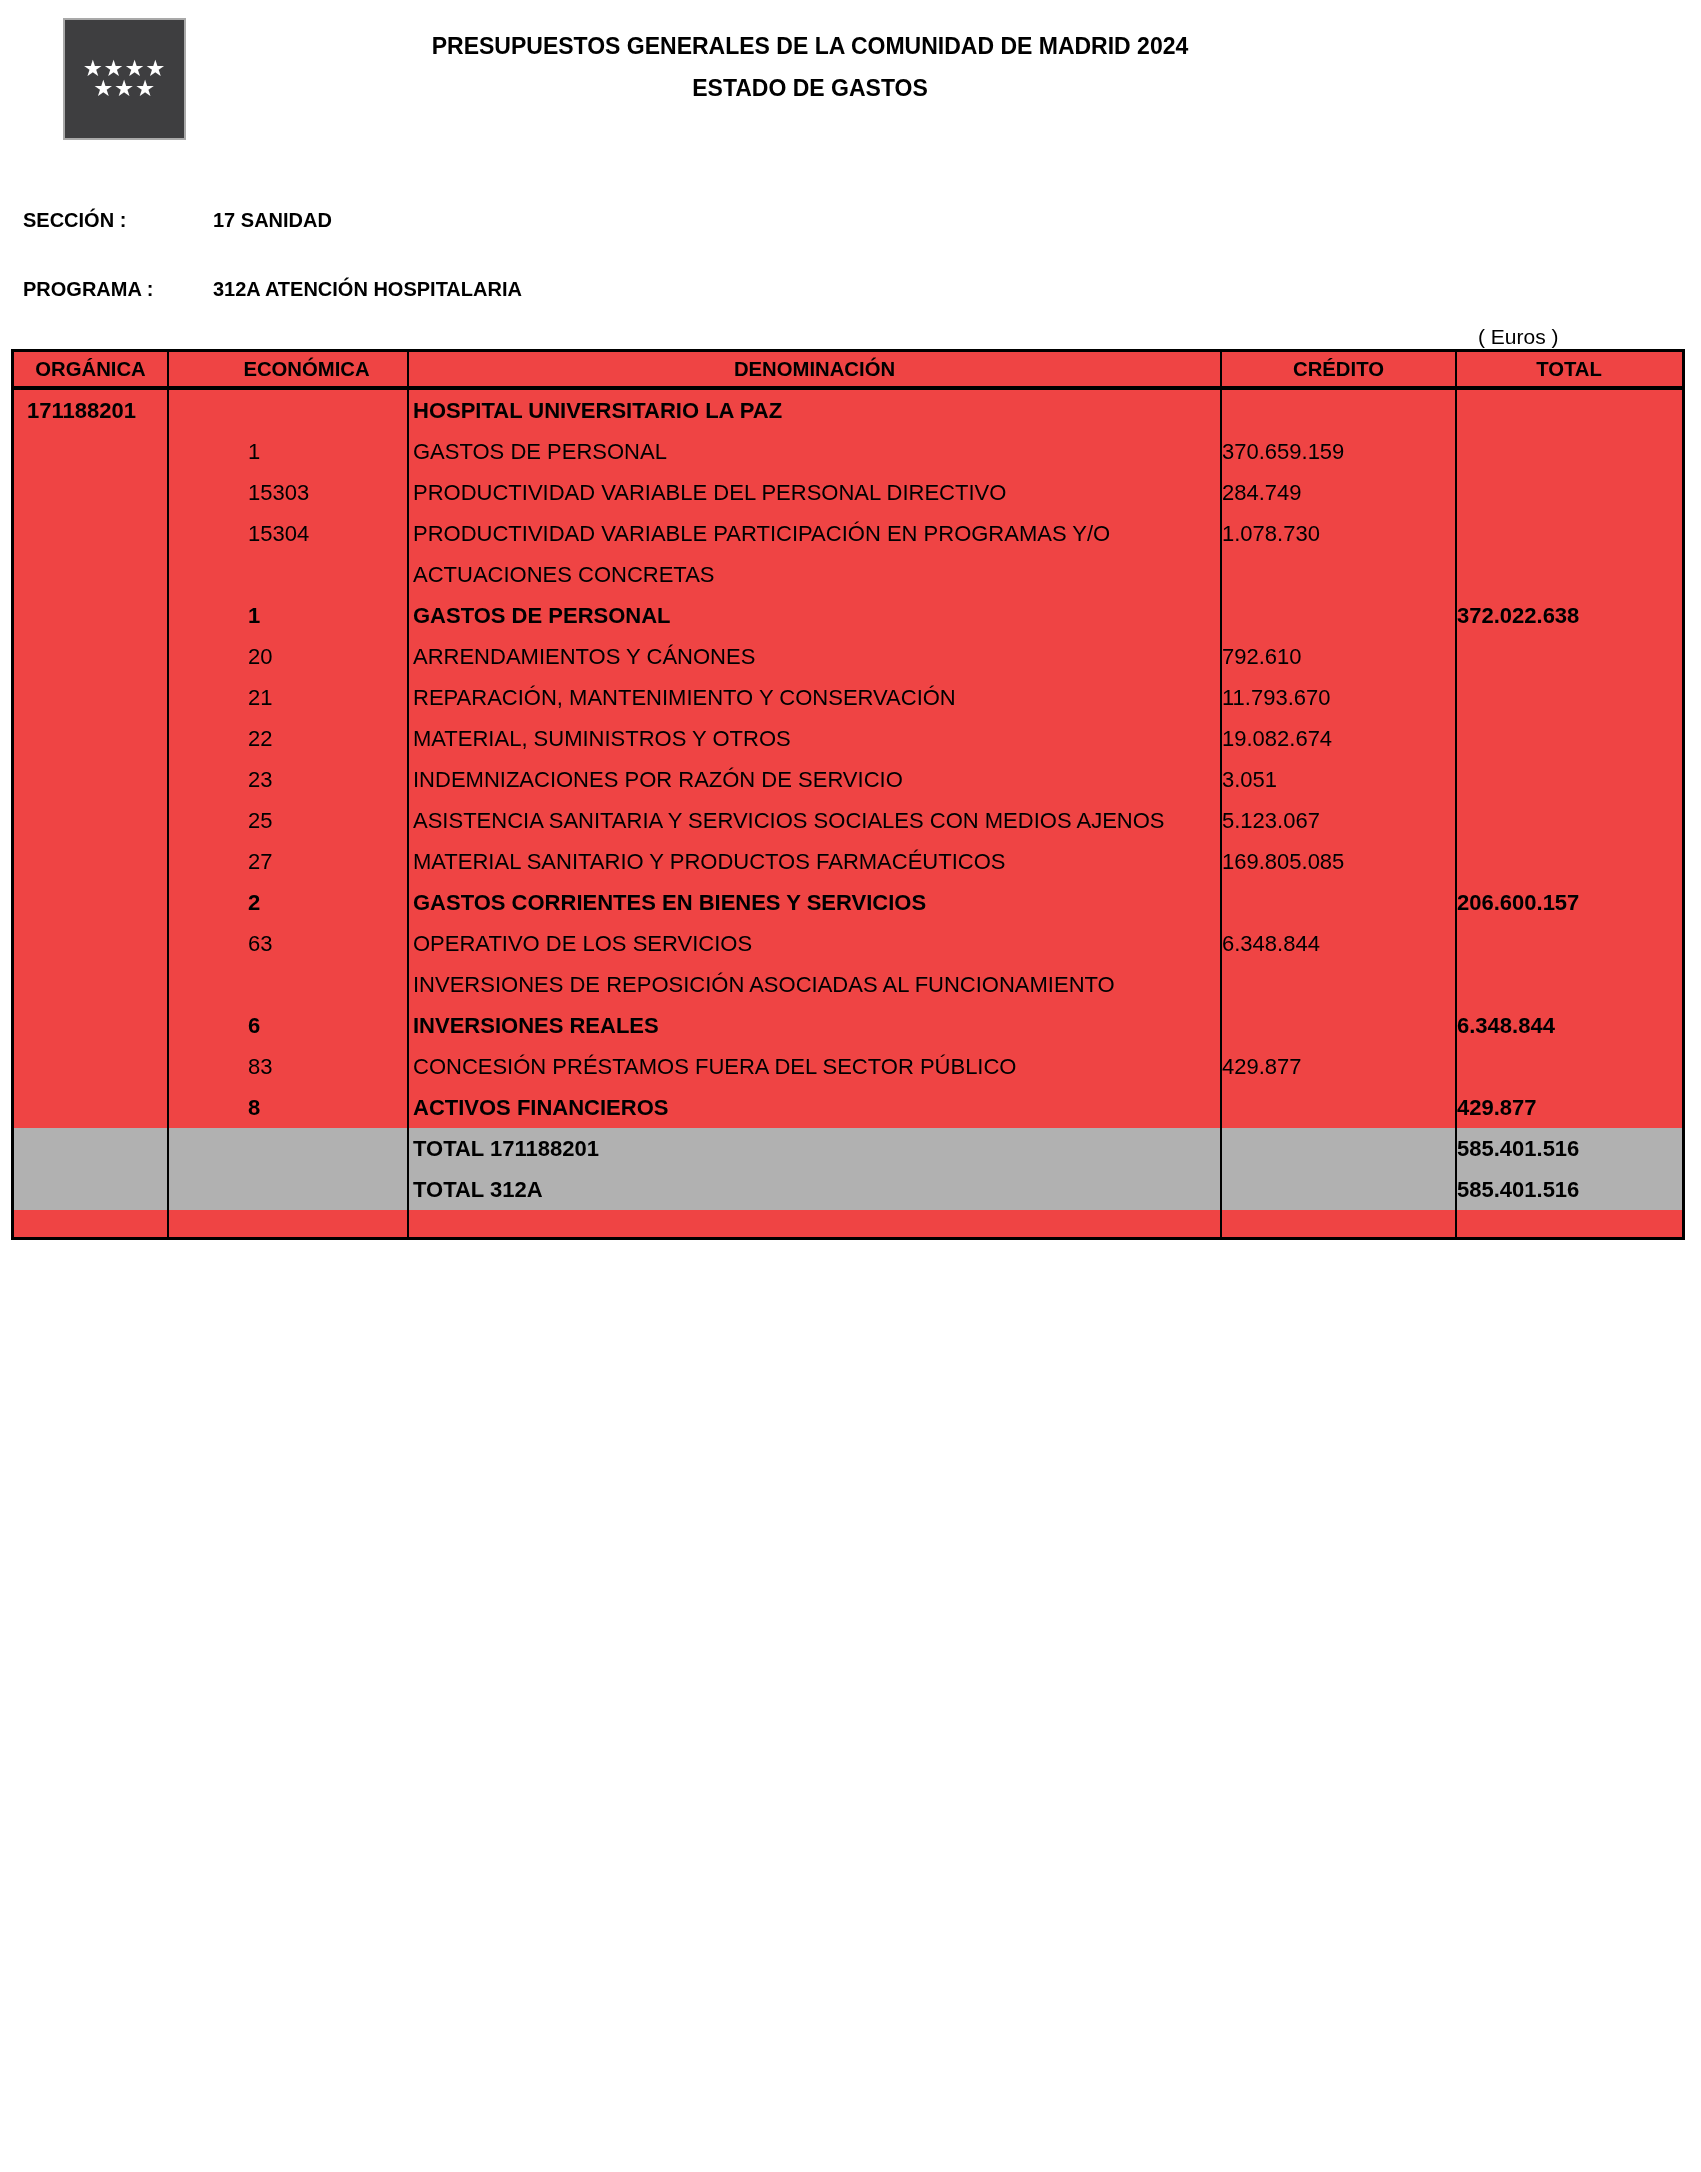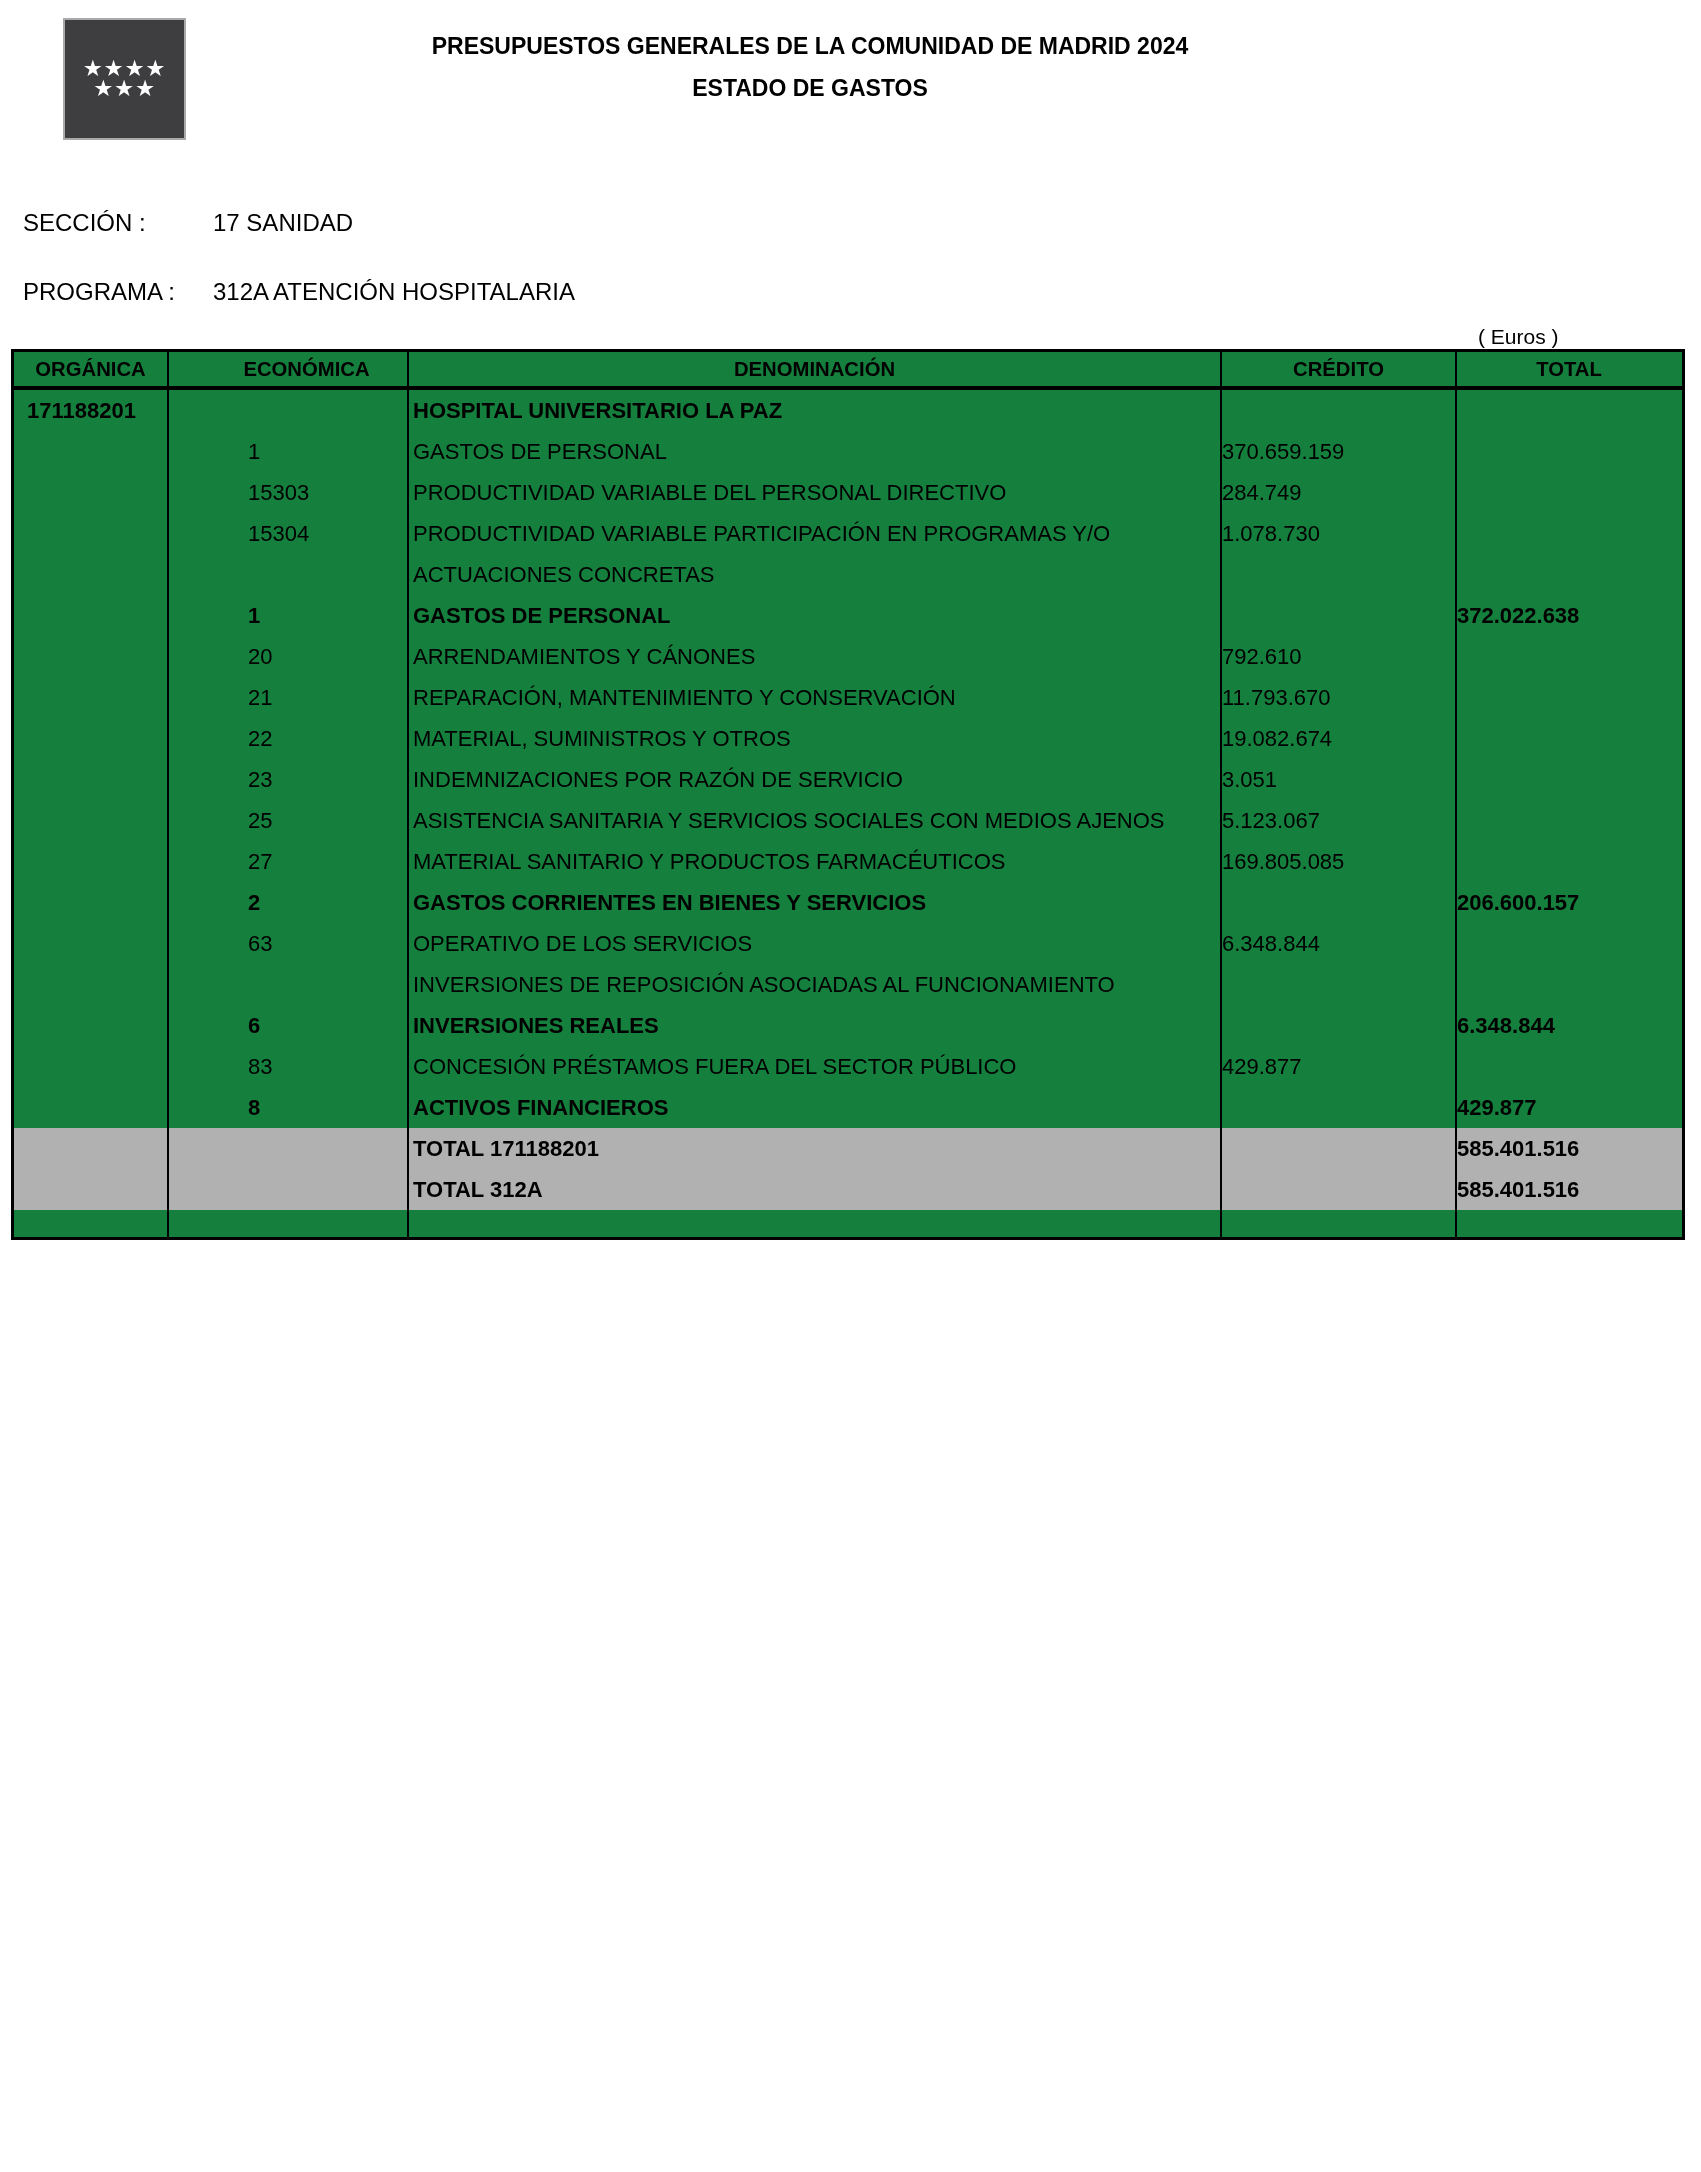--- a/index.html
+++ b/index.html
@@ -14,30 +14,30 @@
     background:var(--logo-bg,#3e3e40);border:2.2px solid var(--logo-border,#a9a9a9);
     box-sizing:border-box;display:flex;flex-direction:column;
     align-items:center;justify-content:center;
   }
   .logo .srow{color:#fff;font-size:22.5px;line-height:19.6px;letter-spacing:0.7px;text-align:center;}
   
   .title-wrap{position:absolute;left:0;top:33px;width:1620px;text-align:center;}
   .title-line{font-weight:bold;font-size:23px;line-height:26px;}
   .title-line.second{margin-top:16px;}
   
-  .meta-line{position:absolute;left:23px;white-space:nowrap;font-weight:normal;font-size:24px;}
+  .meta-line{position:absolute;left:23px;white-space:nowrap;font-weight:bold;font-size:20px;}
   .meta-line .lbl{display:inline-block;min-width:190px;}
   .meta-seccion{top:209px;}
   .meta-programa{top:278px;}
   
   .euros{position:absolute;left:1478px;top:325px;font-weight:normal;font-size:21px;white-space:nowrap;}
   
   .budget-table{
     position:absolute;left:11px;top:349px;width:1674px;
-    border:3.6px solid #000;box-sizing:border-box;background:#15803d;
+    border:3.6px solid #000;box-sizing:border-box;background:#ef4444;
   }
   .trow{display:grid;grid-template-columns:155px 240px 813px 235px 224px;}
   .cell{box-sizing:border-box;white-space:nowrap;font-size:22px;line-height:41px;overflow:visible;}
   .c-org,.c-eco,.c-den,.c-cre{border-right:2.9px solid #000;}
   .c-org{padding-left:13px;font-weight:bold;}
   .c-eco{padding-left:42px;margin-left:37px;}
   .c-den{padding-left:4px;}
   .num{text-align:left;}
   .c-cre{padding-right:5.8px;}
   .c-tot{padding-right:7.3px;}

